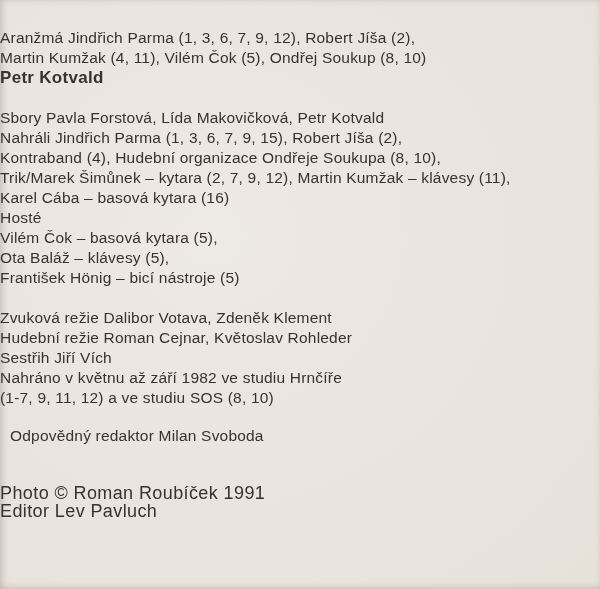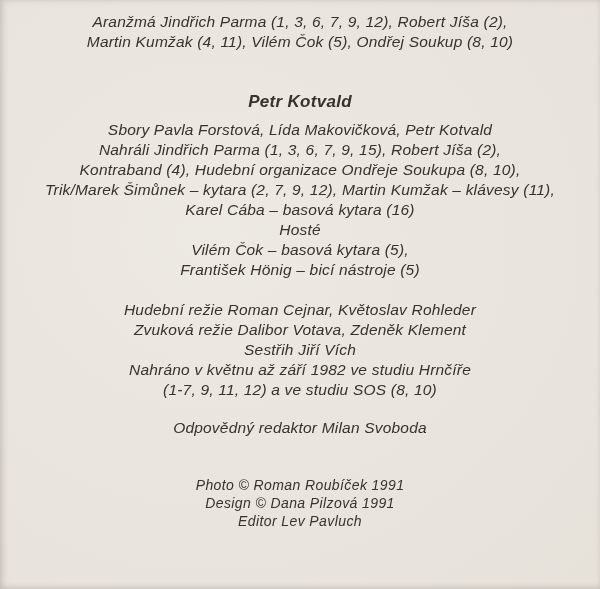--- a/index.html
+++ b/index.html
@@ -20,46 +20,44 @@
     
     content: "";
     position: absolute;
     inset: 0;
     pointer-events: none;
     box-shadow: inset 3px 0 6px rgba(90,80,70,0.18), inset 0 -2px 5px rgba(90,80,70,0.10);
   }
   .text-col {
     position: relative;
     width: 100%;
-    padding-top: 12px;
-    text-align: center;
-    font-style: italic;
+    padding-top: 28px;
+    text-align: left;
   }
   .block {
     font-size: 15.5px;
     line-height: 20px;
     letter-spacing: 0.2px;
   }
   .block div {
     white-space: nowrap;
   }
   .arrangement-block { margin-top: 0; }
   .artist-heading {
-    margin-top: 40px;
     font-size: 17px;
     line-height: 20px;
     font-weight: bold;
     letter-spacing: 0.3px;
   }
-  .credits-block { margin-top: 8px; }
+  .credits-block { margin-top: 20px; }
   .production-block { margin-top: 20px; }
-  .editor-note { margin-top: 18px; }
+  .editor-note { margin-top: 18px; margin-left: 10px; }
   .colophon-block {
     margin-top: 38px;
-    font-size: 14px;
+    font-size: 18px;
     line-height: 18px;
     letter-spacing: 0.4px;
   }
 </style>
 </head>
 <body>
 
 <div class="scan-page">
   <div class="text-col">
 
@@ -71,33 +69,33 @@
     <div class="artist-heading">Petr Kotvald</div>
 
     <div class="block credits-block">
       <div>Sbory Pavla Forstová, Lída Makovičková, Petr Kotvald</div>
       <div>Nahráli Jindřich Parma (1, 3, 6, 7, 9, 15), Robert Jíša (2),</div>
       <div>Kontraband (4), Hudební organizace Ondřeje Soukupa (8, 10),</div>
       <div>Trik/Marek Šimůnek – kytara (2, 7, 9, 12), Martin Kumžak – klávesy (11),</div>
       <div>Karel Cába – basová kytara (16)</div>
       <div>Hosté</div>
       <div>Vilém Čok – basová kytara (5),</div>
+      <div>Ota Baláž – klávesy (5),</div>
       <div>František Hönig – bicí nástroje (5)</div>
     </div>
 
     <div class="block production-block">
+      <div>Zvuková režie Dalibor Votava, Zdeněk Klement</div>
       <div>Hudební režie Roman Cejnar, Květoslav Rohleder</div>
-      <div>Zvuková režie Dalibor Votava, Zdeněk Klement</div>
       <div>Sestřih Jiří Vích</div>
       <div>Nahráno v květnu až září 1982 ve studiu Hrnčíře</div>
       <div>(1-7, 9, 11, 12) a ve studiu SOS (8, 10)</div>
     </div>
 
     <div class="block editor-note">Odpovědný redaktor Milan Svoboda</div>
 
     <div class="block colophon-block">
       <div>Photo © Roman Roubíček 1991</div>
-      <div>Design © Dana Pilzová 1991</div>
       <div>Editor Lev Pavluch</div>
     </div>
 
   </div>
 </div>
 
 </body></html>

